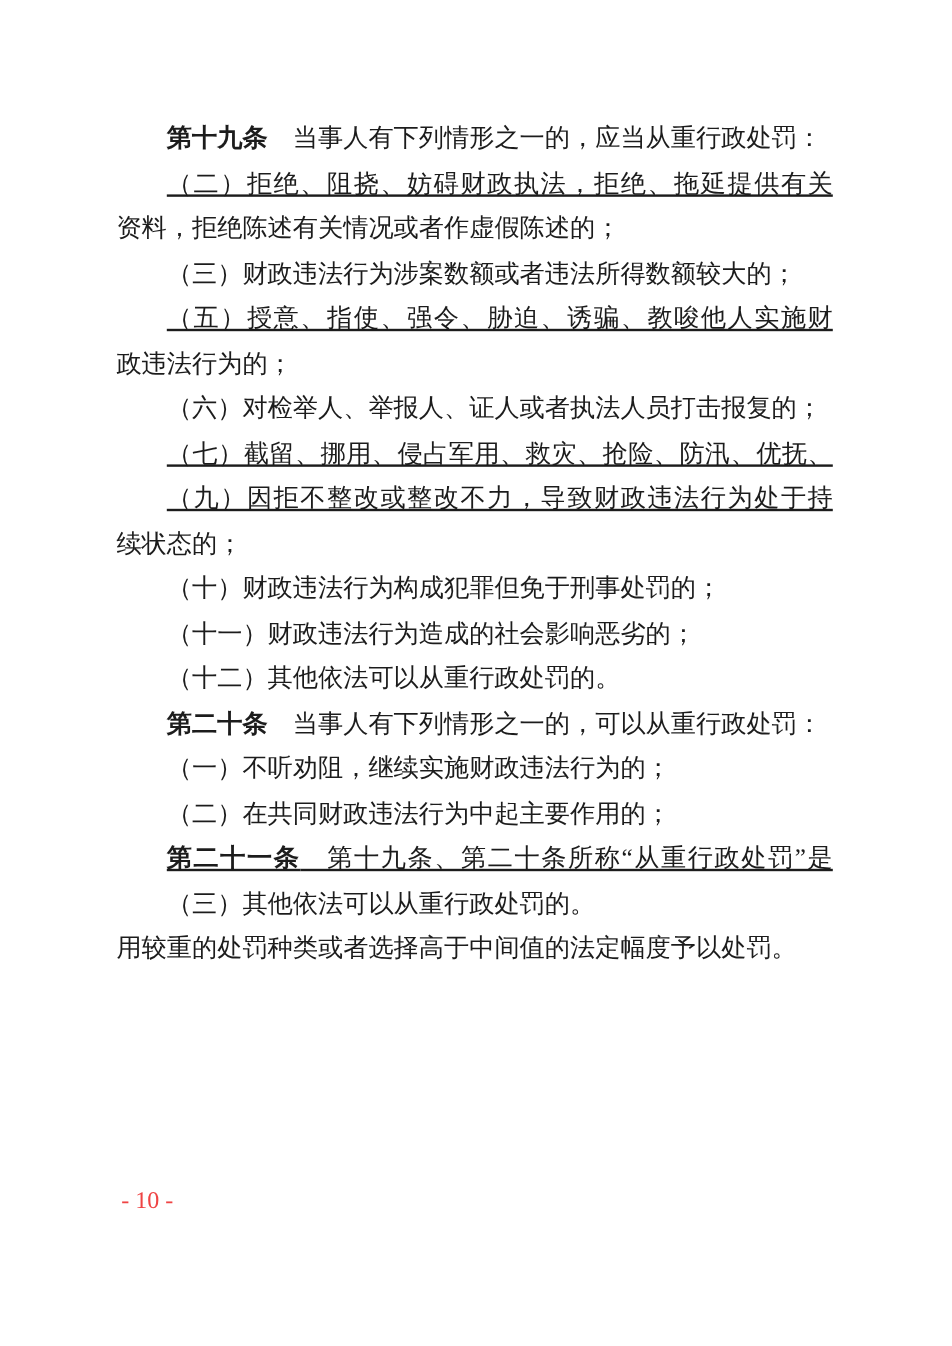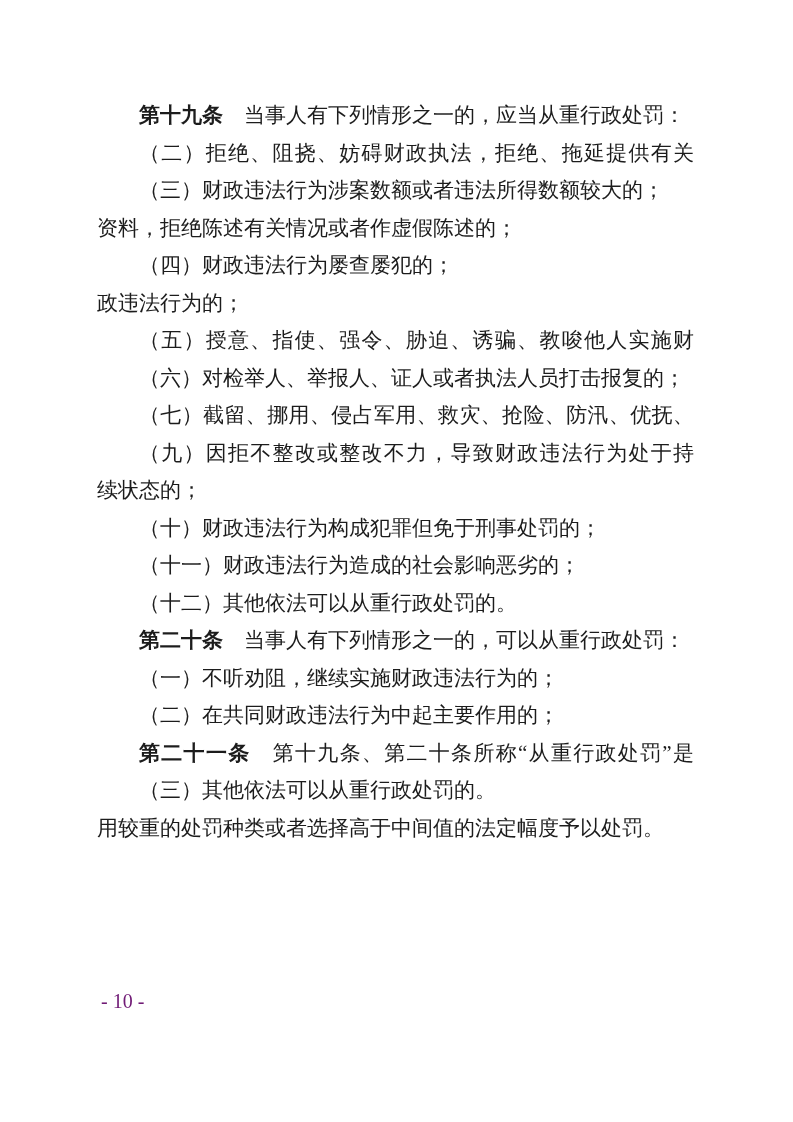--- a/index.html
+++ b/index.html
@@ -28,45 +28,45 @@
     height: 37.5px;
     white-space: normal;
     text-align: left;
   }
   .line.indent {
     text-indent: 2em;
   }
   .line.justify {
     text-align: justify;
     text-align-last: justify;
+    text-decoration: underline;
   }
   .bold {
     font-weight: bold;
   }
   .page-number {
     position: absolute;
     left: 101px;
     top: 988px;
     font-size: 20px;
     line-height: 26px;
-    color: #701a75;
+    color: #ef4444;
   }
 </style>
 </head>
 <body>
 
 <div class="page">
   <div class="content">
       <div class="line indent"><span class="bold">第十九条</span><span>　当事人有下列情形之一的，应当从重行政处罚：</span></div>
       <div class="line indent justify"><span>（二）拒绝、阻挠、妨碍财政执法，拒绝、拖延提供有关</span></div>
+      <div class="line"><span>资料，拒绝陈述有关情况或者作虚假陈述的；</span></div>
       <div class="line indent"><span>（三）财政违法行为涉案数额或者违法所得数额较大的；</span></div>
-      <div class="line"><span>资料，拒绝陈述有关情况或者作虚假陈述的；</span></div>
-      <div class="line indent"><span>（四）财政违法行为屡查屡犯的；</span></div>
+      <div class="line indent justify"><span>（五）授意、指使、强令、胁迫、诱骗、教唆他人实施财</span></div>
       <div class="line"><span>政违法行为的；</span></div>
-      <div class="line indent justify"><span>（五）授意、指使、强令、胁迫、诱骗、教唆他人实施财</span></div>
       <div class="line indent"><span>（六）对检举人、举报人、证人或者执法人员打击报复的；</span></div>
       <div class="line indent justify"><span>（七）截留、挪用、侵占军用、救灾、抢险、防汛、优抚、</span></div>
       <div class="line indent justify"><span>（九）因拒不整改或整改不力，导致财政违法行为处于持</span></div>
       <div class="line"><span>续状态的；</span></div>
       <div class="line indent"><span>（十）财政违法行为构成犯罪但免于刑事处罚的；</span></div>
       <div class="line indent"><span>（十一）财政违法行为造成的社会影响恶劣的；</span></div>
       <div class="line indent"><span>（十二）其他依法可以从重行政处罚的。</span></div>
       <div class="line indent"><span class="bold">第二十条</span><span>　当事人有下列情形之一的，可以从重行政处罚：</span></div>
       <div class="line indent"><span>（一）不听劝阻，继续实施财政违法行为的；</span></div>
       <div class="line indent"><span>（二）在共同财政违法行为中起主要作用的；</span></div>

